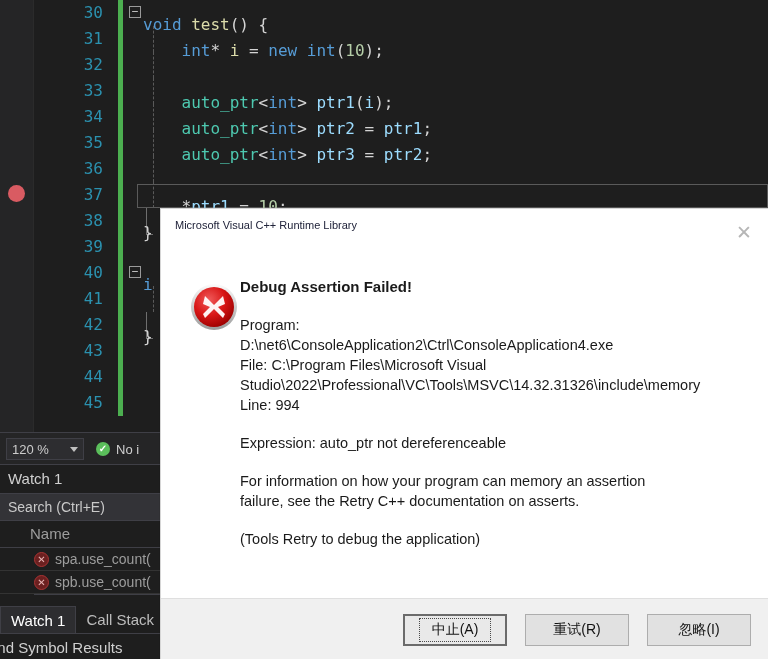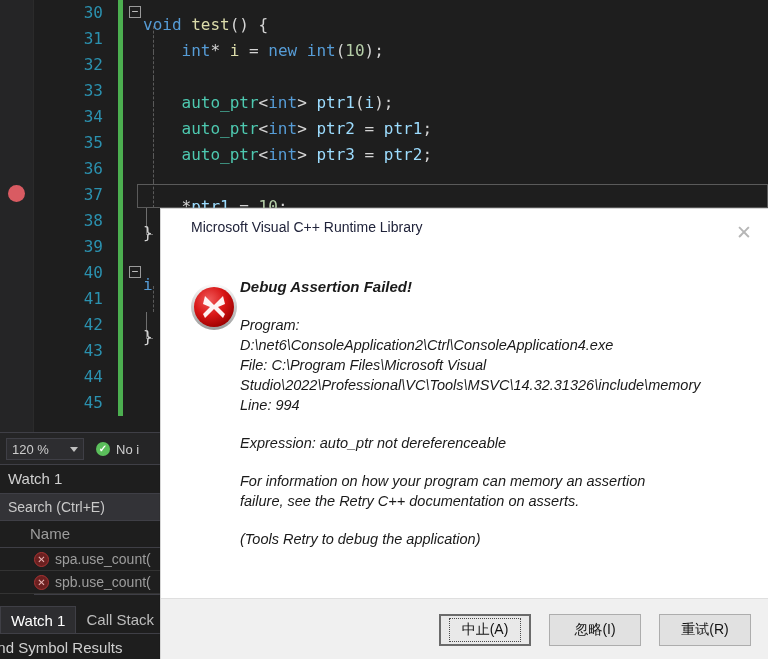--- a/index.html
+++ b/index.html
@@ -287,23 +287,22 @@
     background: #ffffff;
     border: 1px solid #d6d6d6;
     box-shadow: 0 0 0 1px rgba(0,0,0,0.06);
     font-family: "Liberation Sans", sans-serif;
     overflow: hidden;
   }
   .dlg-title {
     position: absolute;
     left: 14px;
     top: 10px;
-    font-size: 14px;
+    font-size: 11px;
     color: #20233a;
-    margin-left: 16px;
   }
   .dlg-close {
     position: absolute;
     right: 14px;
     top: 12px;
     width: 22px;
     height: 22px;
     color: #b6b6b6;
     font-size: 19px;
     line-height: 22px;
@@ -318,21 +317,20 @@
     height: 48px;
   }
   .dlg-body {
     position: absolute;
     left: 79px;
     top: 68px;
     right: 14px;
     font-size: 14.5px;
     color: #1a1a1a;
     line-height: 20px;
-    font-style: italic;
   }
   .dlg-heading {
     font-weight: bold;
     font-size: 15px;
     margin-bottom: 18px;
   }
   .dlg-block { margin-bottom: 18px; }
   .dlg-block div { white-space: pre-wrap; }
   .dlg-buttons {
     position: absolute;
@@ -342,21 +340,21 @@
     height: 62px;
     background: #f0f0f0;
     border-top: 1px solid #dfdfdf;
     display: flex;
     align-items: center;
     justify-content: flex-end;
     padding-right: 18px;
     box-sizing: border-box;
   }
   .dlg-btn {
-    width: 92px;
+    width: 104px;
     height: 32px;
     margin-left: 18px;
     background: #e1e1e1;
     border: 1px solid #adadad;
     font-size: 14px;
     color: #111;
     display: flex;
     align-items: center;
     justify-content: center;
     box-sizing: border-box;
@@ -475,21 +473,21 @@
         <div>failure, see the Retry C++ documentation on asserts.</div>
       </div>
       <div class="dlg-block">(Tools Retry to debug the application)</div>
     </div>
 
     <div class="dlg-buttons" id="dlg-buttons">
         <div class="dlg-btn default">
           <span class="inner">中止(A)</span>
         </div>
         <div class="dlg-btn">
+          <span>重试(R)</span>
+        </div>
+        <div class="dlg-btn">
           <span>忽略(I)</span>
         </div>
-        <div class="dlg-btn">
-          <span>重试(R)</span>
-        </div>
       </div>
   </div>
 
 </div>
 
 </body></html>

